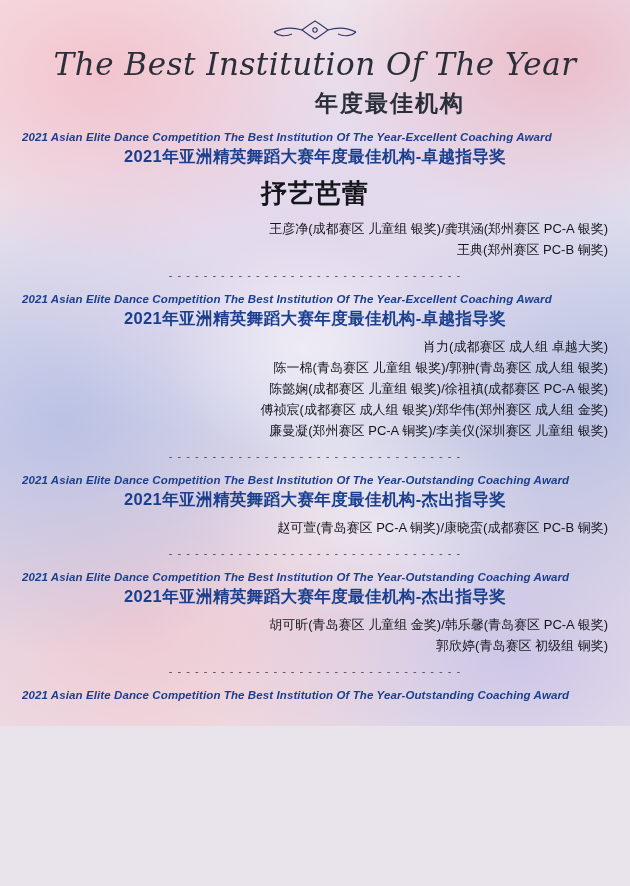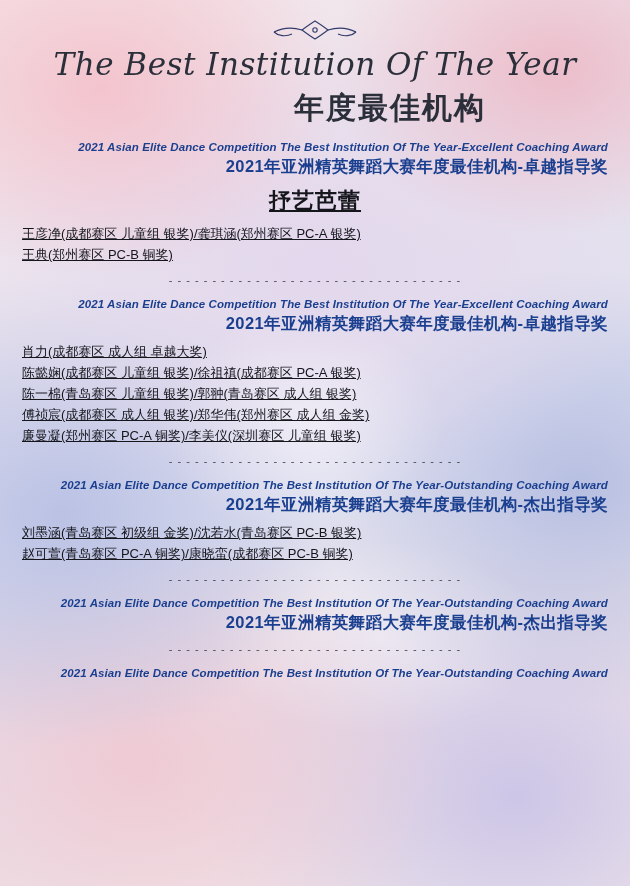--- a/index.html
+++ b/index.html
@@ -9,21 +9,21 @@
   body {
     width: 630px;
     height: 886px;
     font-family: "Liberation Sans", sans-serif;
     background: #e9e4ec;
     overflow: hidden;
   }
   #page {
     position: relative;
     width: 630px;
-    height: 886px;
+    height: 726px;
     overflow: hidden;
     background:
       radial-gradient(ellipse 340px 260px at 16% 10%, rgba(244,190,200,0.85) 0%, rgba(244,190,200,0.35) 45%, rgba(244,190,200,0) 72%),
       radial-gradient(ellipse 300px 220px at 88% 8%, rgba(236,176,190,0.75) 0%, rgba(236,176,190,0.25) 50%, rgba(236,176,190,0) 75%),
       radial-gradient(ellipse 420px 300px at 50% 30%, rgba(226,214,236,0.9) 0%, rgba(226,214,236,0.3) 55%, rgba(226,214,236,0) 80%),
       radial-gradient(ellipse 360px 300px at 10% 58%, rgba(176,186,226,0.8) 0%, rgba(176,186,226,0.28) 52%, rgba(176,186,226,0) 78%),
       radial-gradient(ellipse 340px 280px at 92% 55%, rgba(168,180,222,0.75) 0%, rgba(168,180,222,0.25) 52%, rgba(168,180,222,0) 78%),
       radial-gradient(ellipse 400px 300px at 22% 86%, rgba(240,196,206,0.8) 0%, rgba(240,196,206,0.3) 50%, rgba(240,196,206,0) 78%),
       radial-gradient(ellipse 400px 320px at 82% 90%, rgba(196,190,230,0.8) 0%, rgba(196,190,230,0.28) 50%, rgba(196,190,230,0) 78%),
       linear-gradient(160deg, #f5e7ea 0%, #e7e2ee 35%, #dfe0ef 55%, #ece2e8 78%, #f3e9ea 100%);
@@ -58,62 +58,60 @@
     font-style: italic;
     font-size: 31px;
     letter-spacing: 0.5px;
     color: #2b2f3a;
     margin-top: 2px;
     white-space: nowrap;
   }
   .title-cn {
     text-align: center;
     font-family: "DejaVu Serif", serif;
-    font-size: 30px;
+    font-size: 23px;
     font-weight: bold;
     color: #2b2f3a;
     margin-top: 6px;
     margin-left: 150px;
     letter-spacing: 2px;
   }
   .section {
     margin-top: 12px;
   }
   .en-line {
-    text-align: right;
+    text-align: left;
     font-size: 11.5px;
     font-weight: bold;
     font-style: italic;
     color: #1b3f8f;
     letter-spacing: 0.1px;
     margin-bottom: 3px;
   }
   .cn-line {
-    text-align: right;
+    text-align: center;
     font-size: 16.5px;
     font-weight: bold;
     color: #1b3f8f;
     letter-spacing: 0.4px;
     margin-bottom: 6px;
   }
   .org {
     text-align: center;
-    font-size: 22px;
+    font-size: 26px;
     font-weight: bold;
     color: #15151c;
     letter-spacing: 1px;
     margin: 8px 0 7px 0;
-    text-decoration: underline;
   }
   .names {
-    text-align: left;
+    text-align: right;
     font-size: 13px;
     color: #15151c;
     line-height: 1.62;
-    text-decoration: underline;
   }
   .names div {
     white-space: nowrap;
   }
   .divider {
     text-align: center;
     color: #4a4a55;
     font-size: 11px;
     letter-spacing: 1px;
     margin: 9px 0 4px 0;
@@ -152,39 +150,42 @@
             <div>王彦净(成都赛区 儿童组 银奖)/龚琪涵(郑州赛区 PC-A 银奖)</div>
             <div>王典(郑州赛区 PC-B 铜奖)</div>
           </div>
         </div>
         <div class="divider">- - - - - - - - - - - - - - - - - - - - - - - - - - - - - - - - - -</div>
         <div class="section">
           <div class="en-line">2021 Asian Elite Dance Competition The Best Institution Of The Year-Excellent Coaching Award</div>
           <div class="cn-line">2021年亚洲精英舞蹈大赛年度最佳机构-卓越指导奖</div>
           <div class="names">
             <div>肖力(成都赛区 成人组 卓越大奖)</div>
+            <div>陈一棉(青岛赛区 儿童组 银奖)/郭翀(青岛赛区 成人组 银奖)</div>
             <div>陈懿娴(成都赛区 儿童组 银奖)/徐祖禛(成都赛区 PC-A 银奖)</div>
-            <div>陈一棉(青岛赛区 儿童组 银奖)/郭翀(青岛赛区 成人组 银奖)</div>
             <div>傅祯宸(成都赛区 成人组 银奖)/郑华伟(郑州赛区 成人组 金奖)</div>
             <div>廉曼凝(郑州赛区 PC-A 铜奖)/李美仪(深圳赛区 儿童组 银奖)</div>
           </div>
         </div>
         <div class="divider">- - - - - - - - - - - - - - - - - - - - - - - - - - - - - - - - - -</div>
         <div class="section">
           <div class="en-line">2021 Asian Elite Dance Competition The Best Institution Of The Year-Outstanding Coaching Award</div>
           <div class="cn-line">2021年亚洲精英舞蹈大赛年度最佳机构-杰出指导奖</div>
           <div class="names">
-            <div>刘墨涵(青岛赛区 初级组 金奖)/沈若水(青岛赛区 PC-B 银奖)</div>
             <div>赵可萱(青岛赛区 PC-A 铜奖)/康晓蛮(成都赛区 PC-B 铜奖)</div>
           </div>
         </div>
         <div class="divider">- - - - - - - - - - - - - - - - - - - - - - - - - - - - - - - - - -</div>
         <div class="section">
           <div class="en-line">2021 Asian Elite Dance Competition The Best Institution Of The Year-Outstanding Coaching Award</div>
           <div class="cn-line">2021年亚洲精英舞蹈大赛年度最佳机构-杰出指导奖</div>
+          <div class="names">
+            <div>胡可昕(青岛赛区 儿童组 金奖)/韩乐馨(青岛赛区 PC-A 银奖)</div>
+            <div>郭欣婷(青岛赛区 初级组 铜奖)</div>
+          </div>
         </div>
         <div class="divider">- - - - - - - - - - - - - - - - - - - - - - - - - - - - - - - - - -</div>
         <div class="section">
           <div class="en-line">2021 Asian Elite Dance Competition The Best Institution Of The Year-Outstanding Coaching Award</div>
         </div>
       </div>
   </div>
 </div>
 
 </body></html>

